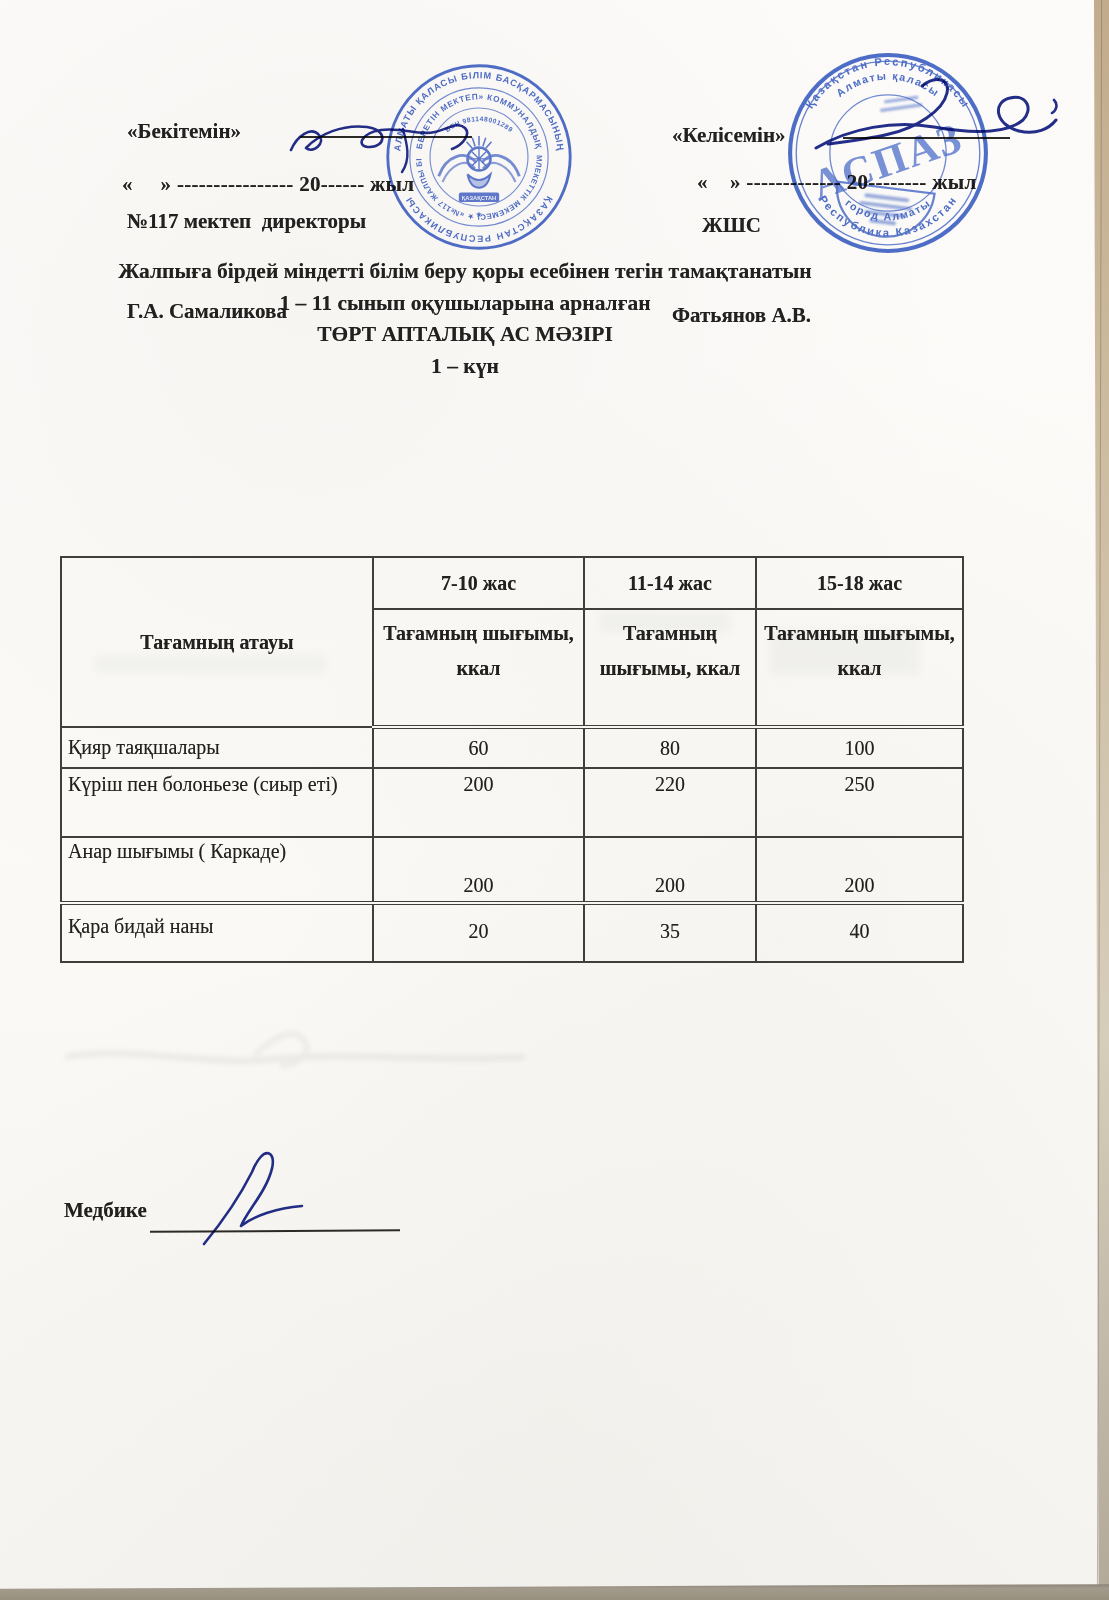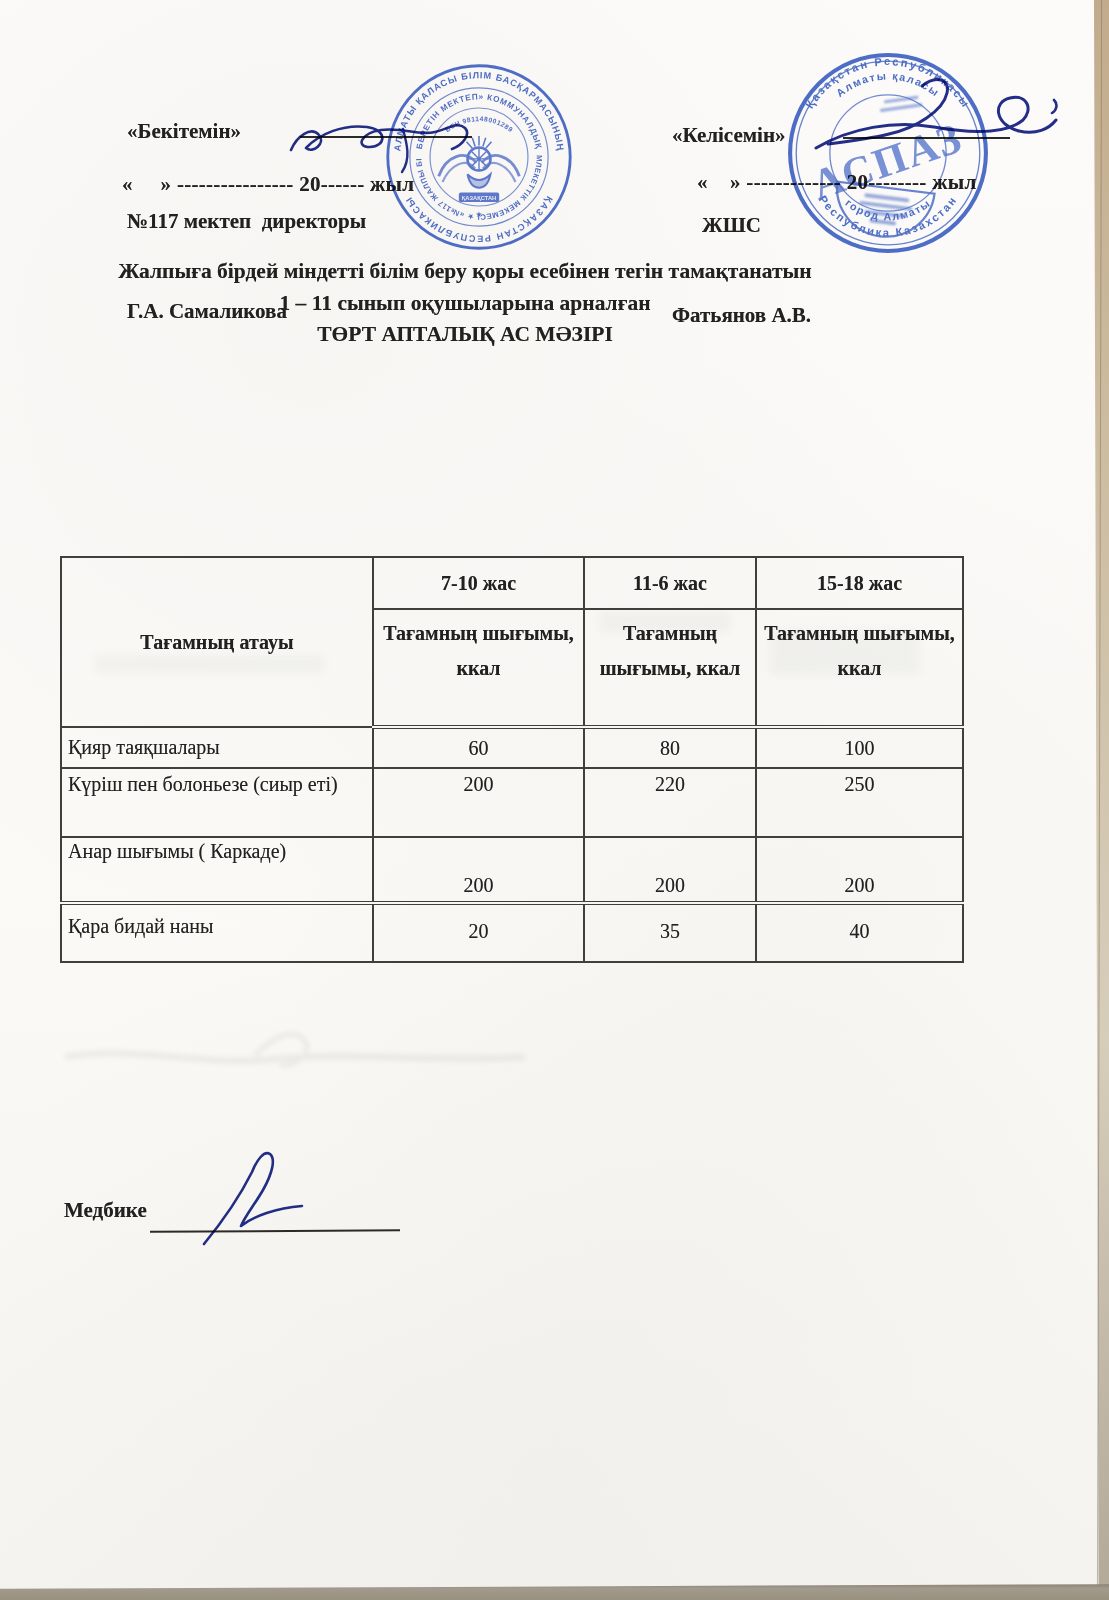--- a/index.html
+++ b/index.html
@@ -78,39 +78,40 @@
   </div>
   <div class="txt dateline" style="left:697px;top:170px;">«&nbsp;&nbsp;&nbsp;&nbsp;» ------------- 20-------- жыл</div>
 
   <div class="uline" style="left:300px;top:136px;width:172px;"></div>
   <div class="uline" style="left:843px;top:137px;width:167px;"></div>
 
   <div class="title-block">
     <div>Жалпыға бірдей міндетті білім беру қоры есебінен тегін тамақтанатын</div>
     <div>1 – 11 сынып оқушыларына арналған</div>
     <div>ТӨРТ АПТАЛЫҚ АС МӘЗІРІ</div>
+    <div>1 – күн</div>
   </div>
 
   <div class="bleed" style="left:600px;top:612px;width:130px;height:20px;"></div>
   <div class="bleed" style="left:770px;top:630px;width:150px;height:45px;"></div>
   <div class="bleed" style="left:95px;top:655px;width:230px;height:18px;"></div>
 
   <div class="tbl-wrap">
     <table class="menu">
       <colgroup>
           <col style="width:312px">
           <col style="width:211px">
           <col style="width:172px">
           <col style="width:207px">
         </colgroup>
       <tbody>
         <tr class="r-age">
           <td class="c-name" rowspan="2">Тағамның атауы</td>
           <td>7-10 жас</td>
-          <td>11-6 жас</td>
+          <td>11-14 жас</td>
           <td>15-18 жас</td>
         </tr>
         <tr class="r-sub">
           <td>Тағамның шығымы, ккал</td>
           <td>Тағамның шығымы, ккал</td>
           <td>Тағамның шығымы, ккал</td>
         </tr>
         <tr class="row-1">
           <td class="n">Қияр таяқшалары</td>
           <td class="v">60</td>

